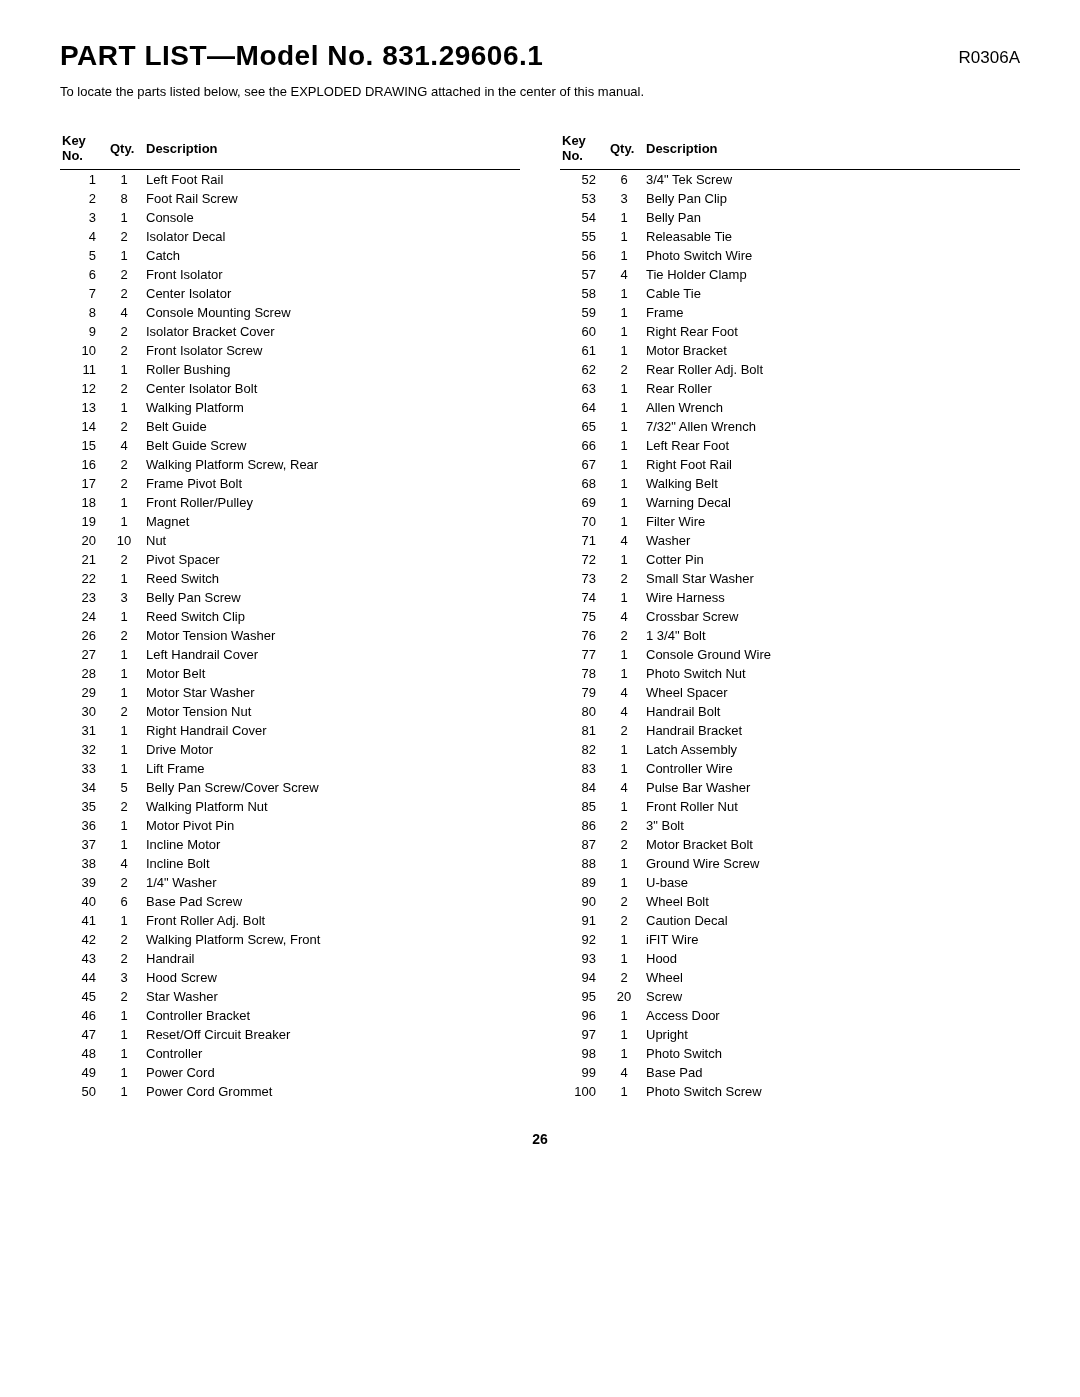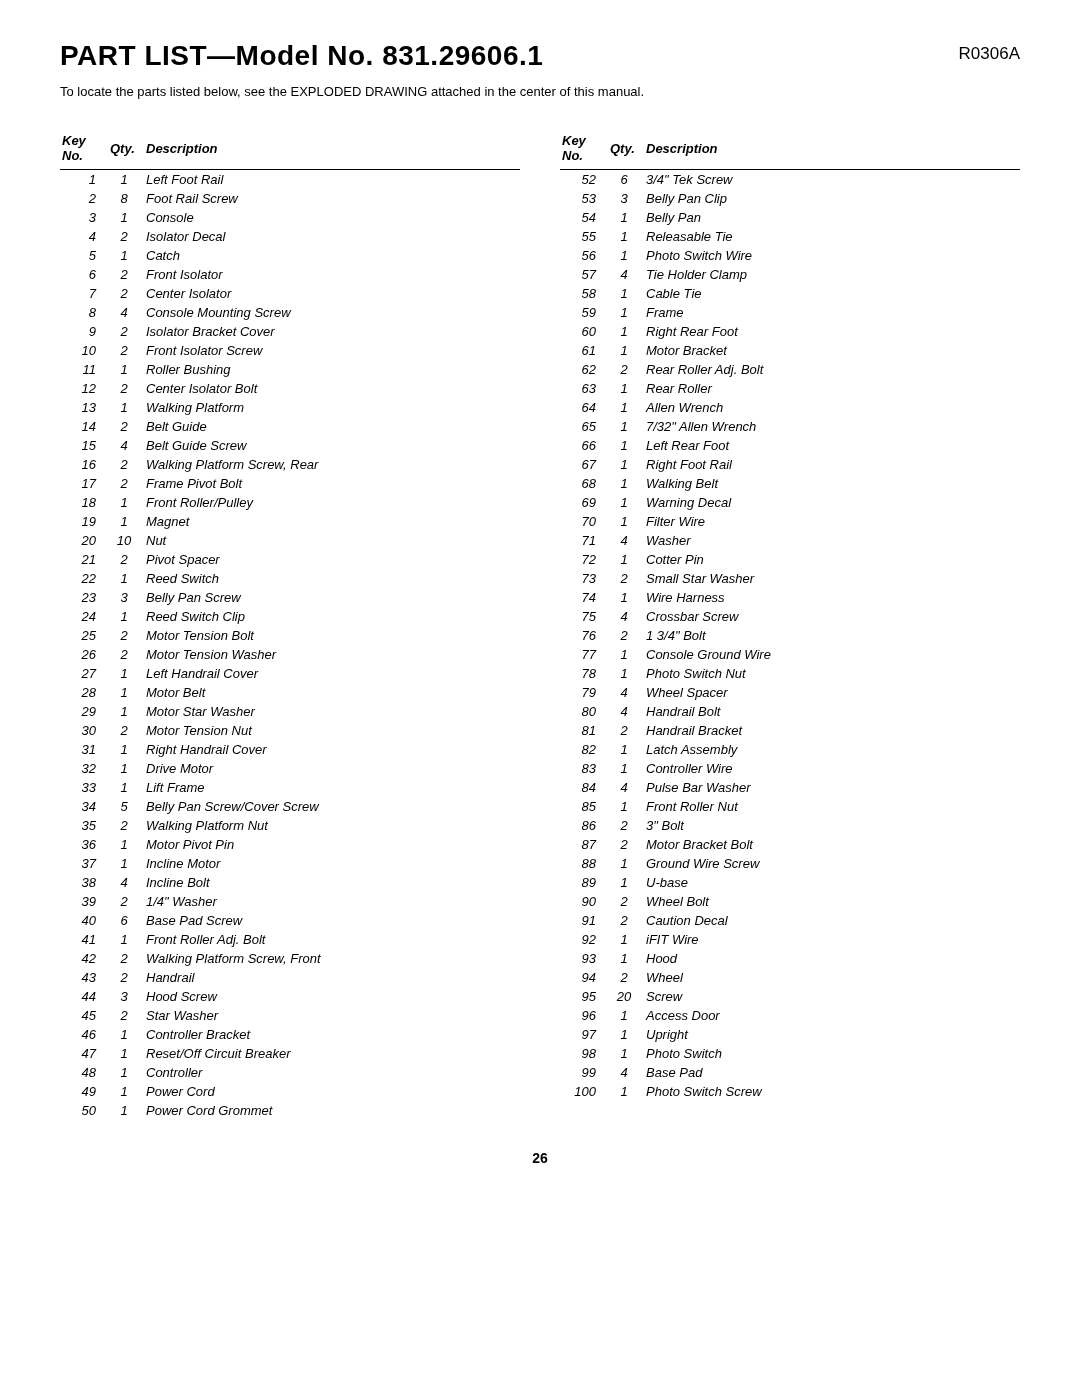--- a/index.html
+++ b/index.html
@@ -8,21 +8,21 @@
       font-family: Arial, Helvetica, sans-serif;
       font-size: 13px;
       color: #000;
       width: 1080px;
       min-height: 1397px;
       padding: 40px 60px;
     }
     .page-header {
       display: flex;
       justify-content: space-between;
-      align-items: flex-start;
+      align-items: center;
       margin-bottom: 12px;
     }
     .page-title {
       font-size: 28px;
       font-weight: 900;
       letter-spacing: 0.5px;
     }
     .model-ref {
       font-size: 17px;
       font-weight: normal;
@@ -35,21 +35,20 @@
     .parts-table-wrapper {
       display: flex;
       gap: 40px;
     }
     .parts-col {
       flex: 1;
     }
     table {
       width: 100%;
       border-collapse: collapse;
-      font-style: italic;
     }
     thead th {
       font-weight: bold;
       font-size: 13px;
       text-align: left;
       padding: 2px 6px 6px 2px;
       border-bottom: 1px solid #000;
     }
     thead th.num-col {
       width: 48px;
@@ -215,25 +214,20 @@
       <td class="num-col">23</td>
       <td class="qty-col">3</td>
       <td>Belly Pan Screw</td>
     </tr>
           <tr>
       <td class="num-col">24</td>
       <td class="qty-col">1</td>
       <td>Reed Switch Clip</td>
     </tr>
           <tr>
-      <td class="num-col">25</td>
-      <td class="qty-col">2</td>
-      <td>Motor Tension Bolt</td>
-    </tr>
-          <tr>
       <td class="num-col">26</td>
       <td class="qty-col">2</td>
       <td>Motor Tension Washer</td>
     </tr>
           <tr>
       <td class="num-col">27</td>
       <td class="qty-col">1</td>
       <td>Left Handrail Cover</td>
     </tr>
           <tr>

